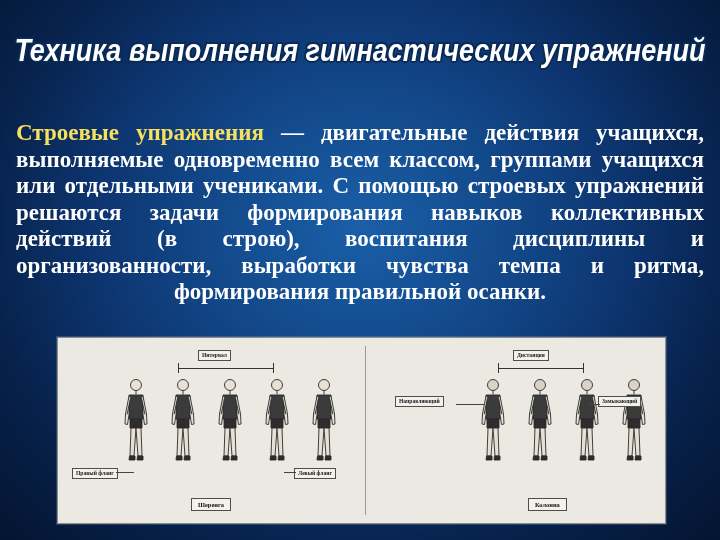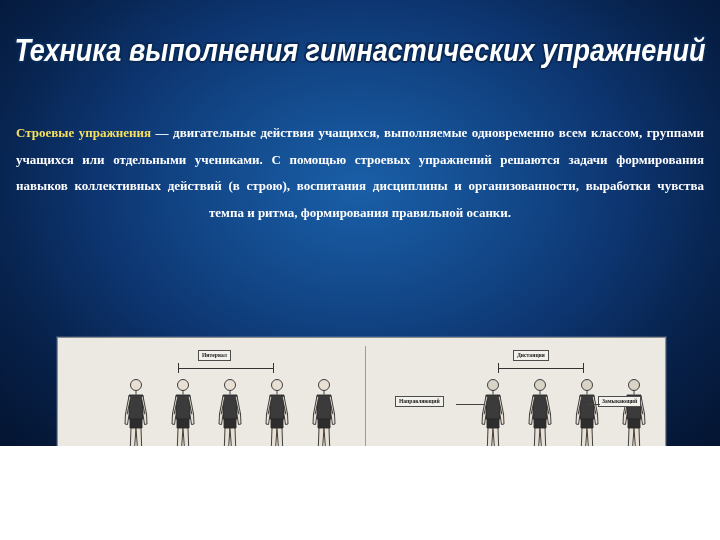--- a/index.html
+++ b/index.html
@@ -8,21 +8,21 @@
   }
   body {
     width: 720px;
     height: 540px;
     overflow: hidden;
     font-family: "Liberation Serif", serif;
   }
   .slide {
     position: relative;
     width: 720px;
-    height: 446px;
+    height: 540px;
     background: radial-gradient(ellipse at 50% 42%, #1a5fa8 0%, #134a8c 28%, #0d3570 52%, #07224c 74%, #041430 100%);
     overflow: hidden;
   }
   .title {
     position: absolute;
     top: 30px;
     left: 0;
     width: 720px;
     text-align: center;
     font-family: "Liberation Sans", sans-serif;
@@ -45,21 +45,21 @@
     transform-origin: top center;
   }
   .body-text {
     position: absolute;
     top: 120px;
     left: 16px;
     width: 688px;
     text-align: justify;
     text-align-last: center;
     font-family: "Liberation Serif", serif;
-    font-size: 13px;
+    font-size: 23px;
     line-height: 26.5px;
     color: #ffffff;
     font-weight: bold;
   }
   .body-text .lead {
     color: #f6e05e;
     font-weight: bold;
   }
   .figure-box {
     position: absolute;

